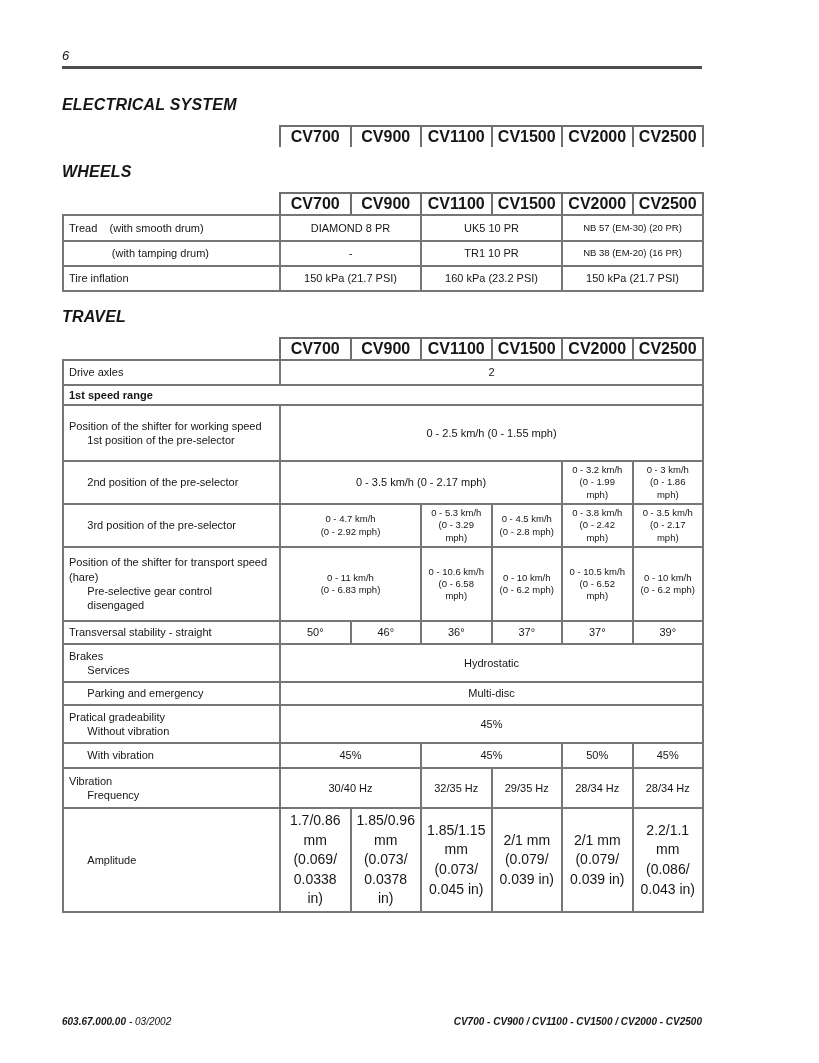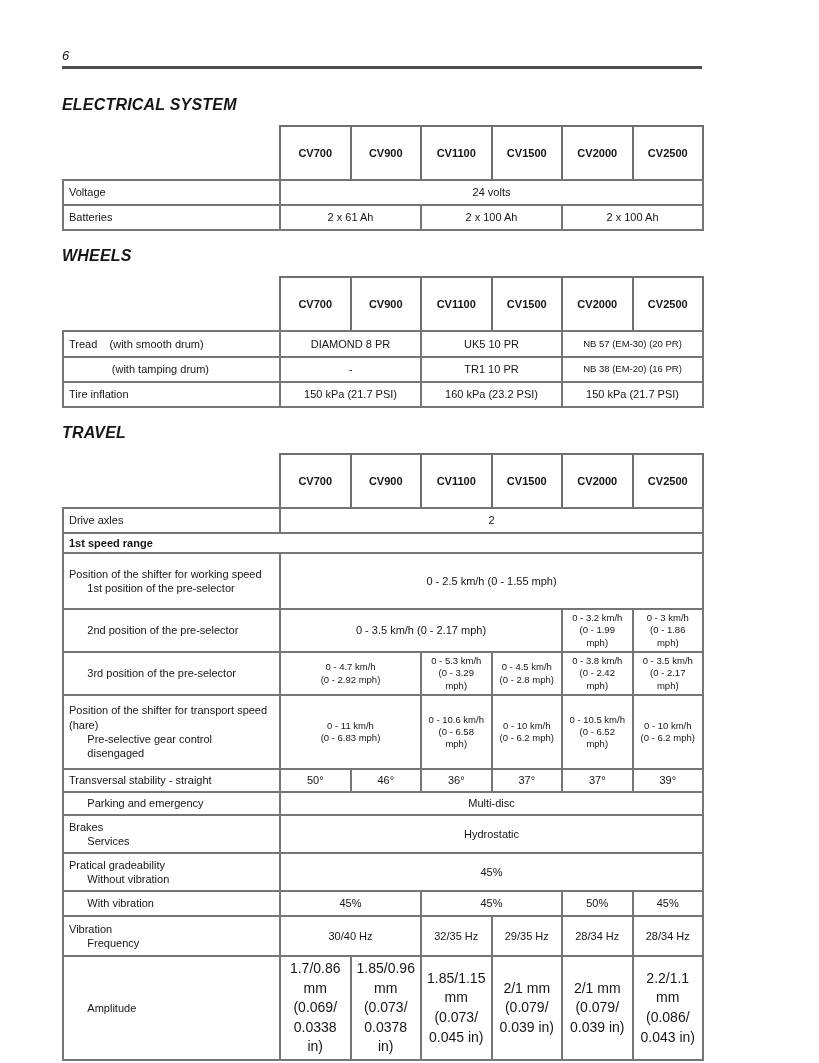--- a/index.html
+++ b/index.html
@@ -16,21 +16,21 @@
   .pagehead .num { position:absolute; left:0; bottom:3px; font-style:italic; font-size:13px; }
   .pagehead .title { text-align:center; font-style:italic; font-weight:bold; font-size:13px; letter-spacing:.3px; }
 
   .sec-heading { font-size:16px; font-weight:bold; letter-spacing:.2px; margin:16px 0 11px 0;font-style:italic; }
   .sec-heading.first { margin-top:27px; }
 
   table { border-collapse:collapse; table-layout:fixed; }
   .mh { margin-left:217px; width:423px; }
   .mh td {
     border:2px solid #6f6f6f; border-bottom:none;
-    height:20px; text-align:center; font-weight:bold; font-size:11px; padding:16px 2px;
+    height:20px; text-align:center; font-weight:bold; font-size:16px; padding:0 2px;
   }
   .bt { width:640px; border:2px solid #4f4f4f; }
   .bt td { border:2px solid #767676; font-size:11px; padding:2px 5px; vertical-align:middle; }
   .bt td.lab { text-align:left; white-space:pre-wrap; line-height:1.3; }
   .bt td.val { text-align:center; white-space:pre-line; line-height:1.3; }
   .bt td.sec { font-weight:bold; text-align:left; height:14px;margin-top:23px; }
   .bt td.sm  { font-size:9.5px; }
   .bt td.xs  { font-size:14px; line-height:1.4; }
 
   .foot {
@@ -62,43 +62,20 @@
           <col style="width:70.5px">
         </colgroup>
       <tbody>
           <tr>
         <td>CV700</td>
         <td>CV900</td>
         <td>CV1100</td>
         <td>CV1500</td>
         <td>CV2000</td>
         <td>CV2500</td>
-      </tr>
-    </tbody>
-      </table>
-    <table class="bt">
-      <colgroup>
-          <col style="width:217px">
-          <col style="width:70.5px">
-          <col style="width:70.5px">
-          <col style="width:70.5px">
-          <col style="width:70.5px">
-          <col style="width:70.5px">
-          <col style="width:70.5px">
-        </colgroup>
-      <tbody>
-          <tr>
-        <td class="lab" style="height:19px">Voltage</td>
-        <td class="val" colspan="6">24 volts</td>
-      </tr>
-      <tr>
-        <td class="lab" style="height:19px">Batteries</td>
-        <td class="val" colspan="2">2 x 61 Ah</td>
-        <td class="val" colspan="2">2 x 100 Ah</td>
-        <td class="val" colspan="2">2 x 100 Ah</td>
       </tr>
     </tbody>
       </table>
 
     <div class="sec-heading">WHEELS</div>
     <table class="mh">
       <colgroup>
           <col style="width:70.5px">
           <col style="width:70.5px">
           <col style="width:70.5px">
@@ -232,27 +209,27 @@
       <tr>
         <td class="lab" style="height:17px">Transversal stability - straight</td>
         <td class="val">50°</td>
         <td class="val">46°</td>
         <td class="val">36°</td>
         <td class="val">37°</td>
         <td class="val">37°</td>
         <td class="val">39°</td>
       </tr>
       <tr>
-        <td class="lab" style="height:17px">      Parking and emergency</td>
-        <td class="val" colspan="6">Multi-disc</td>
-      </tr>
-      <tr>
         <td class="lab" style="height:32px">Brakes
       Services</td>
         <td class="val" colspan="6">Hydrostatic</td>
+      </tr>
+      <tr>
+        <td class="lab" style="height:17px">      Parking and emergency</td>
+        <td class="val" colspan="6">Multi-disc</td>
       </tr>
       <tr>
         <td class="lab" style="height:32px">Pratical gradeability
       Without vibration</td>
         <td class="val" colspan="6">45%</td>
       </tr>
       <tr>
         <td class="lab" style="height:19px">      With vibration</td>
         <td class="val" colspan="2">45%</td>
         <td class="val" colspan="2">45%</td>
@@ -287,13 +264,19 @@
 0.039 in)</td>
         <td class="val xs">2.2/1.1 mm
 (0.086/
 0.043 in)</td>
       </tr>
     </tbody>
       </table>
 
   </div>
 
+  <div class="foot">
+    <div class="left">
+      <span class="bold">603.67.000.00</span><span>- 03/2002</span>
+    </div>
+    <div class="bold">CV700 - CV900 / CV1100 - CV1500 / CV2000 - CV2500</div>
+  </div>
 </div>
 
 </body></html>

